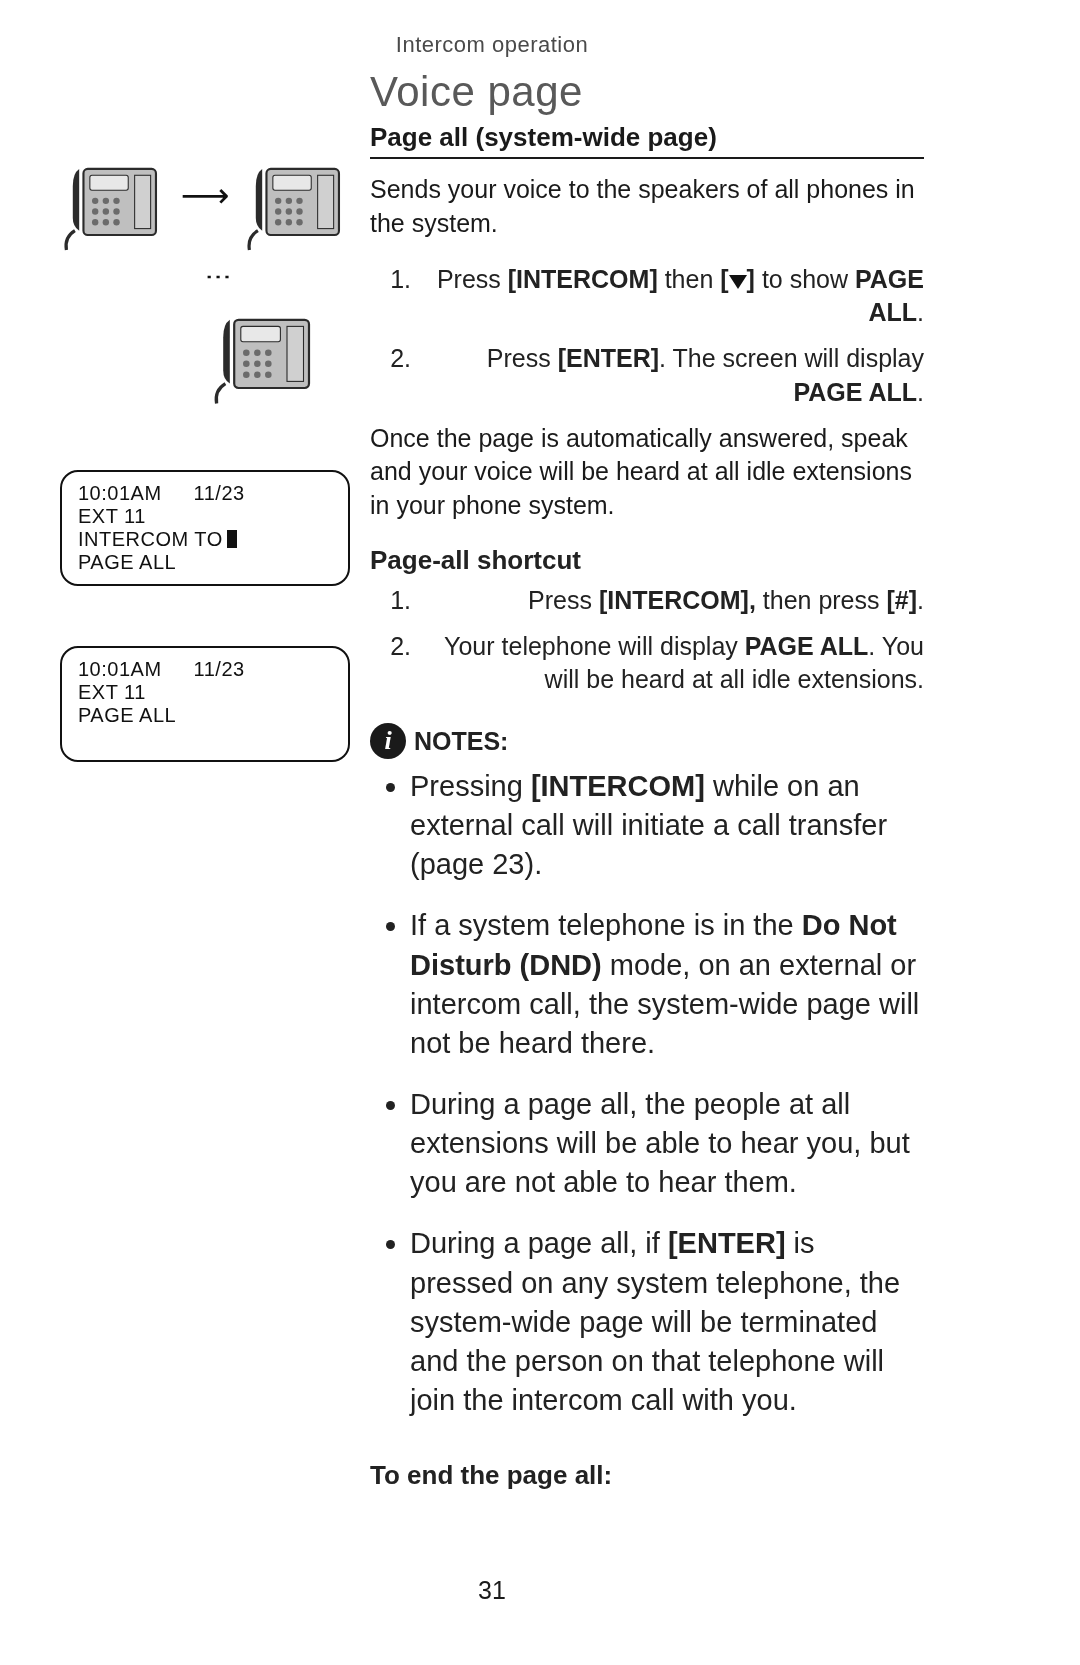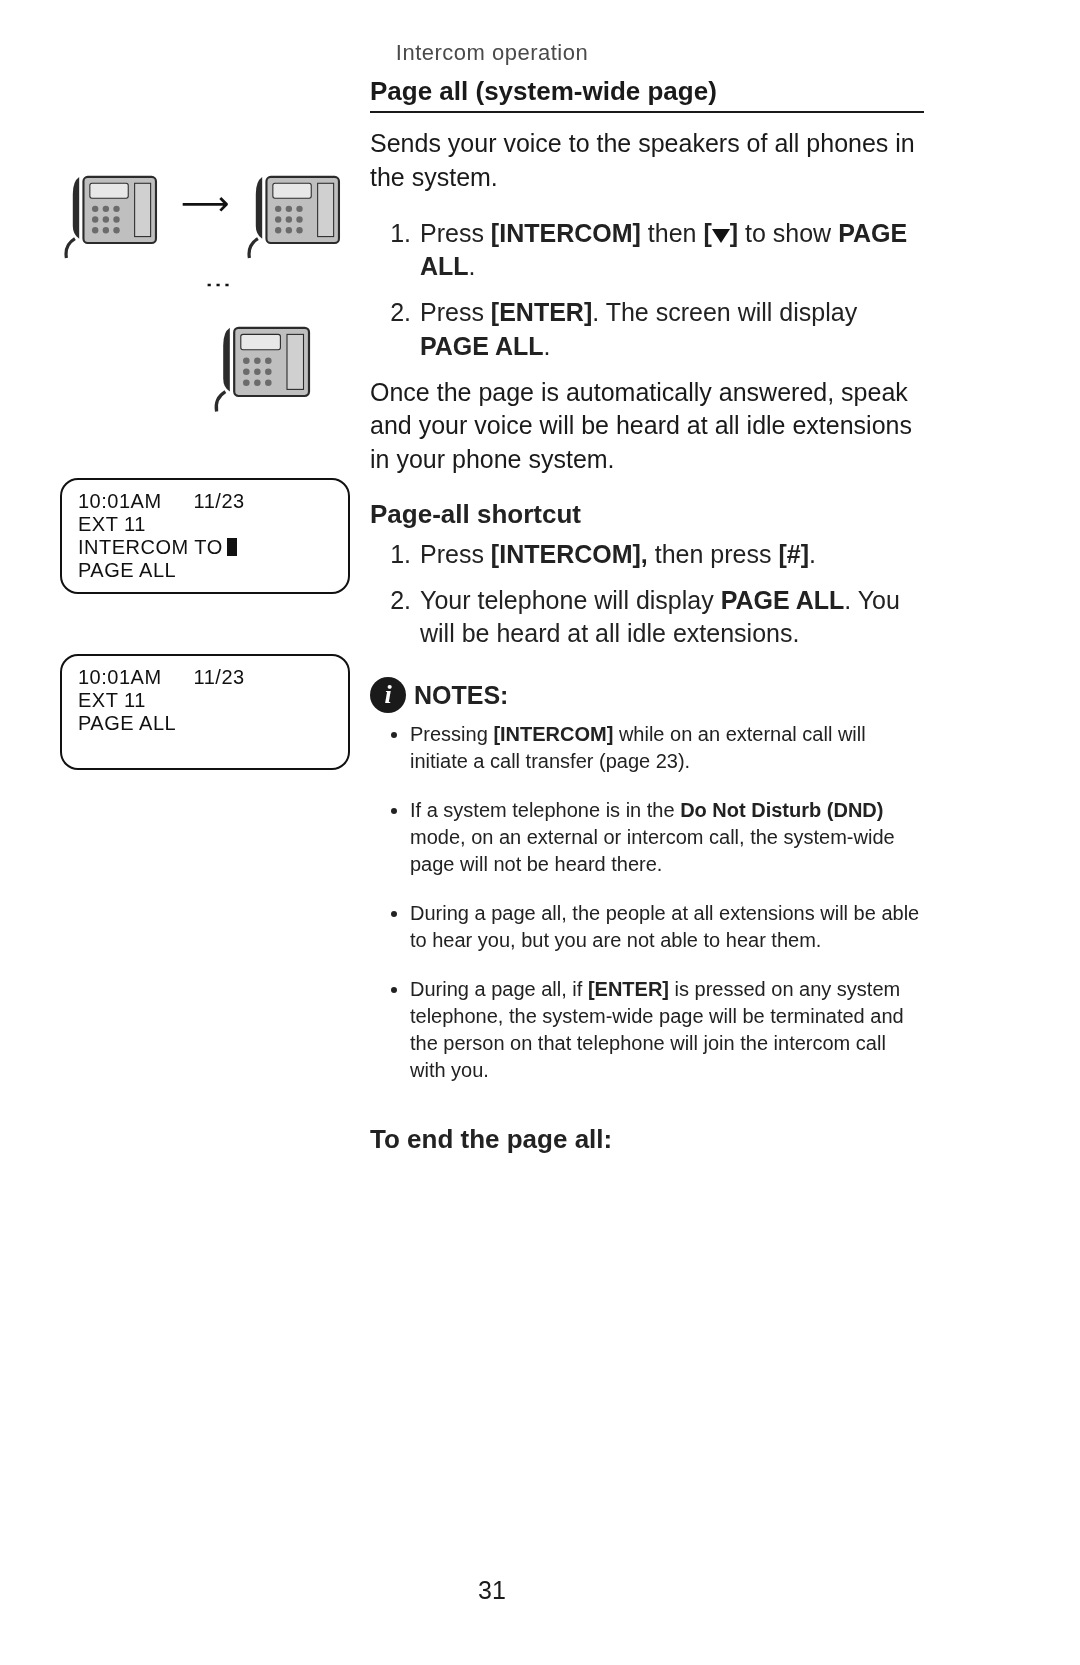--- a/index.html
+++ b/index.html
@@ -9,21 +9,21 @@
     font-family: "Segoe UI", "Helvetica Neue", Arial, sans-serif;
     color: #222;
     width: 1080px;
     height: 1665px;
     box-sizing: border-box;
   }
   .page {
     width: 984px;
     height: 1665px;
     position: relative;
-    padding: 40px 60px 0 60px;
+    padding: 32px 60px 0 60px;
     box-sizing: border-box;
   }
   .header-cat {
     text-align: center;
     font-size: 22px;
     color: #4a4a4a;
     letter-spacing: .5px;
     margin-bottom: 10px;
   }
   .columns {
@@ -62,21 +62,21 @@
     line-height: 1.35;
     margin: 0 0 22px 0;
     color: #1a1a1a;
   }
   ol.steps {
     font-size: 25px;
     line-height: 1.35;
     padding-left: 48px;
     margin: 0 0 6px 0;
   }
-  ol.steps li { margin-bottom: 12px; padding-left:2px; }
+  ol.steps li { margin-bottom: 12px; padding-left:2px;text-align:right; }
   h3.subhead {
     font-size: 26px;
     font-weight: 700;
     margin: 18px 0 8px 0;
   }
   .notes-head {
     display: flex;
     align-items: center;
     margin: 26px 0 6px 0;
   }
@@ -90,21 +90,21 @@
     font-weight: 700;
     font-size: 26px;
     font-style: italic;
     margin-right: 8px;
   }
   .notes-label {
     font-size: 25px;
     font-weight: 700;
   }
   ul.notes {
-    font-size: 20px;
+    font-size: 29px;
     line-height: 1.35;
     padding-left: 40px;
     margin: 8px 0 0 0;
   }
   ul.notes li { margin-bottom: 22px; }
   ul.tight { margin-top: 6px; }
   ul.tight li { margin-bottom: 6px; }
   strong, b { font-weight: 700; }
   .pagenum {
     position: absolute;
@@ -245,20 +245,21 @@
           <span>10:01AM</span>
           <span>11/23</span>
         </div>
         <div>EXT 11</div>
         <div>PAGE ALL</div>
         <div>&nbsp;</div>
       </div>
     </div>
 
     <div class="rightcol">
+      <h1 class="title">Voice page</h1>
       <h2 class="subtitle">Page all (system-wide page)</h2>
       <hr class="rule">
       <p class="body">Sends your voice to the speakers of all phones in the system.</p>
 
       <ol class="steps">
         <li>
           <span>Press </span><b>[INTERCOM]</b><span> then </span><b>[<span class="down-tri"></span>]</b><span> to show </span><b>PAGE ALL</b><span>.</span>
         </li>
         <li>
           <span>Press </span><b>[ENTER]</b><span>. The screen will display </span><b>PAGE ALL</b><span>.</span>

